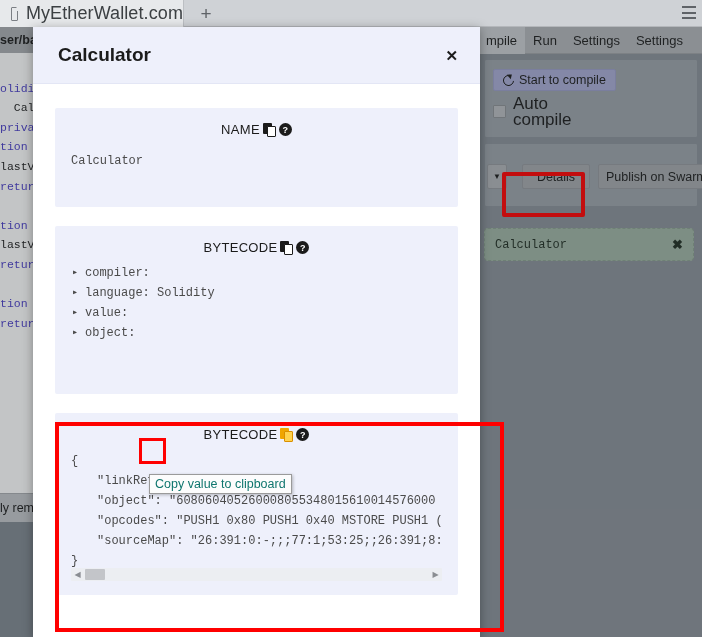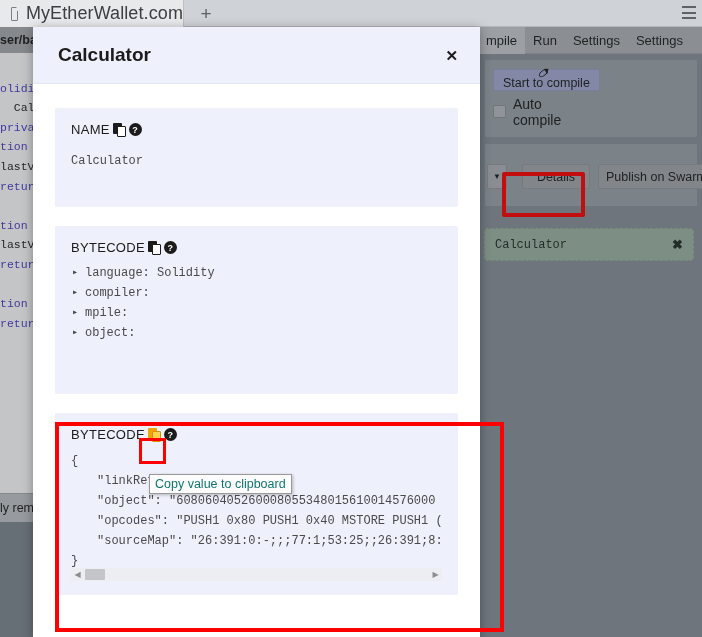--- a/index.html
+++ b/index.html
@@ -100,41 +100,41 @@
   .rp-section {
     position: absolute; left: 6px; width: 214px;
     background: #9ba2a9; border: 1px solid #8a9199; border-radius: 2px;
   }
   .sec-compile { top: 32px; height: 79px; }
   .sec-actions { top: 116px; height: 64px; }
   .btn-compile {
     position: absolute; left: 8px; top: 9px; height: 22px;
     background: #a8abd4; border: 1px solid #9a9dc8; border-radius: 2px;
     display: flex; align-items: center; padding: 0 9px;
-    font-size: 12.5px; color: #1b1b1b; white-space: nowrap; flex-direction: column;
+    font-size: 12.5px; color: #1b1b1b; white-space: nowrap;
   }
   .refresh-icon {
     display: inline-block; width: 11px; height: 11px; margin-right: 5px;
     border: 1.6px solid #1b1b1b; border-radius: 50%;
     border-right-color: transparent; position: relative; transform: rotate(-40deg);
   }
   .refresh-icon::after {
     content: ""; position: absolute; right: -2px; top: -1px;
     border-width: 3px 0 3px 4px; border-style: solid;
     border-color: transparent transparent transparent #1b1b1b;
   }
   .auto-row {
     position: absolute; left: 8px; top: 36px; display: flex; align-items: flex-start;
   }
   .auto-check {
     width: 13px; height: 13px; margin-right: 7px; margin-top: 9px;
     background: #b9bcc0; border: 1px solid #8d9095; border-radius: 1px;
   }
   .auto-label {
-    font-size: 14px; color: #1b1b1b; line-height: 16px; width: 62px;
+    font-size: 17px; color: #1b1b1b; line-height: 16px; width: 62px;
   }
   .sel-arrow {
     position: absolute; left: 2px; top: 20px; width: 20px; height: 25px;
     background: #b0b3b7; border: 1px solid #95989d; border-radius: 2px;
     display: flex; align-items: center; justify-content: center;
     font-size: 8px; color: #1b1b1b;
   }
   .btn-details {
     position: absolute; left: 37px; top: 20px; width: 68px; height: 25px;
     background: #a5a8ac; border: 1px solid #95989d; border-radius: 2px;
@@ -178,21 +178,21 @@
   .modal-title { font-size: 19px; font-weight: bold; color: #1b1b1b; }
   .modal-close { font-size: 15px; font-weight: bold; color: #1b1b1b; line-height: 1; }
   .modal-body { padding: 24px 22px 0 22px; }
 
   .card {
     background: #eef0fb; border-radius: 2px; padding: 14px 16px 16px 16px;
     margin-bottom: 19px;
   }
   .card-head {
     display: flex; align-items: center; gap: 3px;
-    font-size: 13px; color: #1b1b1b; letter-spacing: .3px; margin-bottom: 6px;
+    font-size: 13px; color: #1b1b1b; letter-spacing: .3px; margin-bottom: 6px; justify-content: center;
   }
   .copy-icon {
     position: relative; display: inline-block; width: 13px; height: 14px;
   }
   .copy-icon .back {
     position: absolute; left: 0; top: 0; width: 9px; height: 11px;
     background: #1b1b1b; border-radius: 1px;
   }
   .copy-icon .front {
     position: absolute; left: 4px; top: 3px; width: 9px; height: 11px;
@@ -358,23 +358,23 @@
       <div class="card" style="height:168px;">
         <div class="card-head">
           <span>BYTECODE</span>
           <span class="copy-icon">
               <span class="back"></span>
               <span class="front"></span>
             </span>
           <span class="help-icon">?</span>
         </div>
         <div class="meta-list">
+          <div class="meta-item">compiler:</div>
           <div class="meta-item">language: Solidity</div>
-          <div class="meta-item">compiler:</div>
-          <div class="meta-item">mpile:</div>
+          <div class="meta-item">value:</div>
           <div class="meta-item">object:</div>
         </div>
       </div>
 
       <div class="card bytecode-card" style="height:182px;">
         <div class="card-head">
           <span>BYTECODE</span>
           <span class="copy-icon yellow">
               <span class="back"></span>
               <span class="front"></span>

